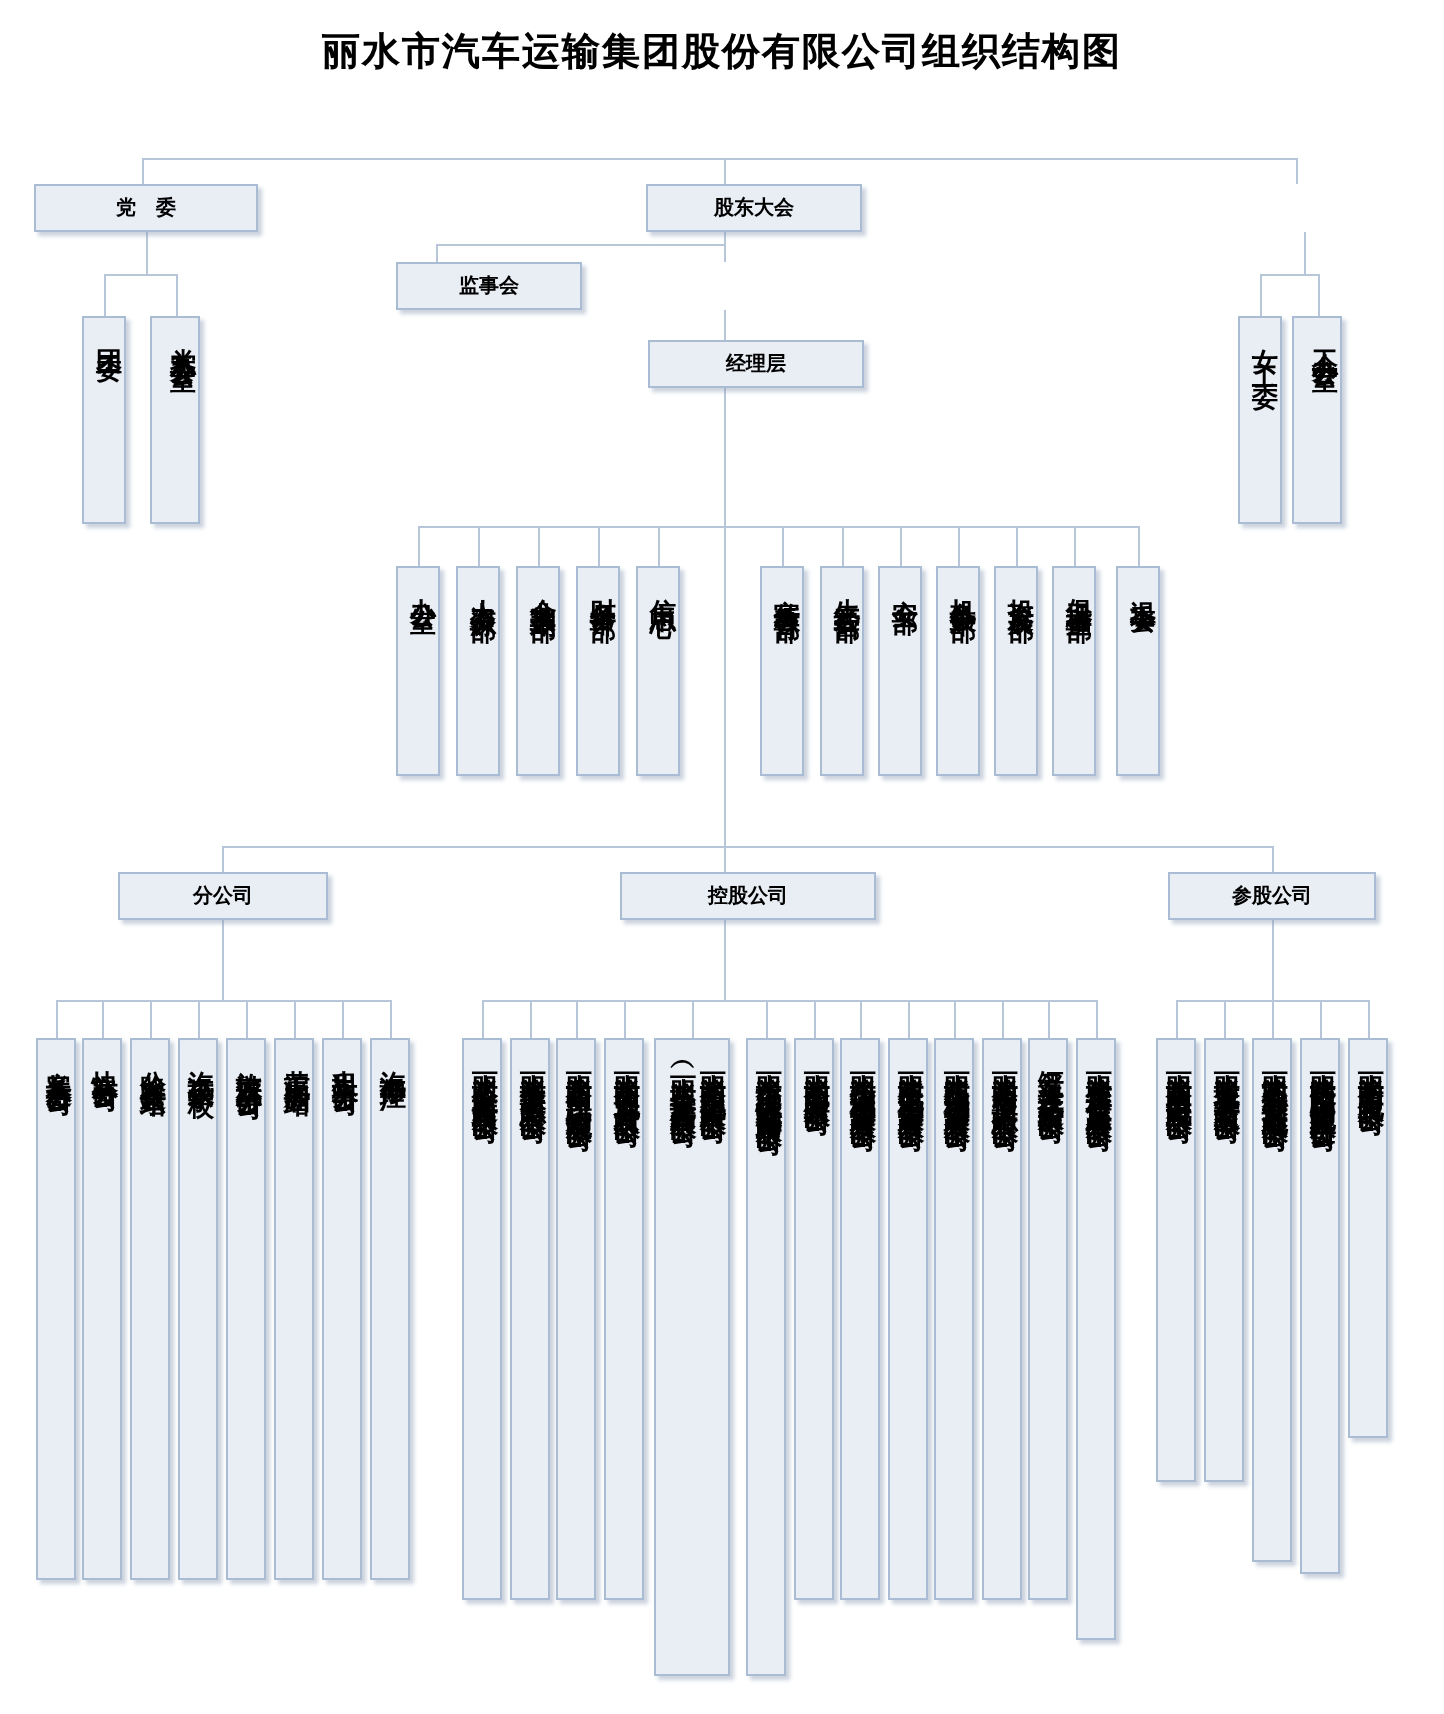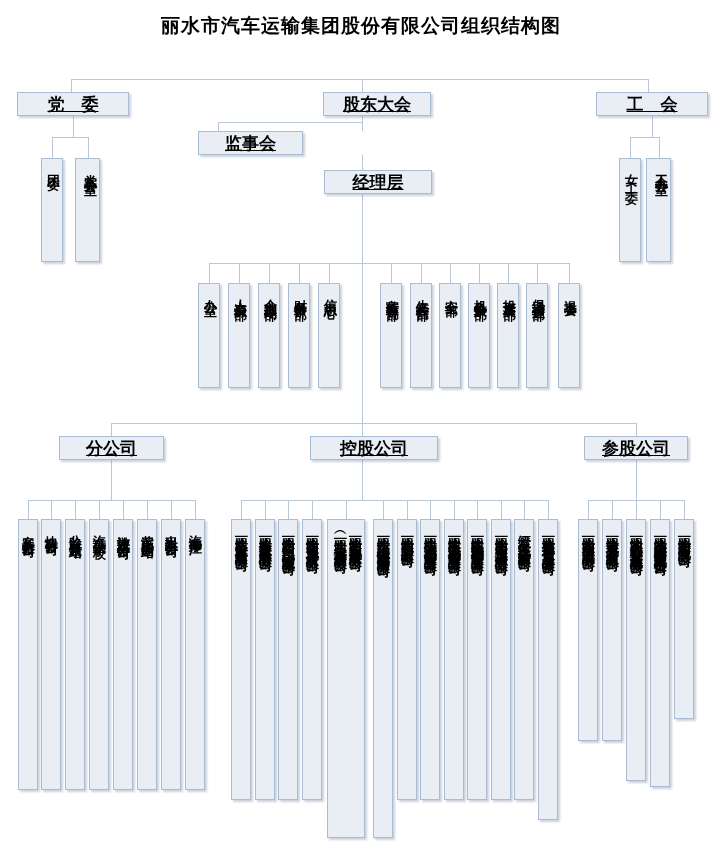--- a/index.html
+++ b/index.html
@@ -2,38 +2,37 @@
 <html><head>
 <meta charset="utf-8">
 <style>
   html,body{margin:0;padding:0;background:#fff;}
   body{width:722px;height:857px;font-family:"DejaVu Sans","Liberation Sans",sans-serif;}
   .canvas{position:relative;width:722px;height:857px;background:#fff;overflow:hidden;}
   .title{position:absolute;top:13px;left:0;width:100%;text-align:center;
          font-size:19px;font-weight:bold;color:#000;letter-spacing:1px;}
   .box{position:absolute;box-sizing:border-box;background:#e9edf4;border:1px solid #a9bcd4;
        box-shadow:2px 2px 2px rgba(140,155,180,.45);color:#000;font-weight:bold;z-index:2;}
-  .h{display:flex;align-items:center;justify-content:center;font-size:17px;white-space:nowrap;text-decoration:underline;}
+  .h{display:flex;align-items:center;justify-content:center;font-size:10px;white-space:nowrap;}
   .v{writing-mode:vertical-rl;font-size:13px;letter-spacing:2px;line-height:1.15;
      padding:5px 2px 0 0;}
   .v .col{display:block;}
   .vl,.hl{position:absolute;background:#b7c6d9;z-index:1;}
   .vl{width:1px;}
   .hl{height:1px;}
 </style>
 </head>
 <body>
 
 <div class="canvas">
   <div class="title">丽水市汽车运输集团股份有限公司组织结构图</div>
 
   <div class="box h" style="left:17px;top:92px;width:112px;height:24px">党　委</div>
   <div class="box h" style="left:323px;top:92px;width:108px;height:24px">股东大会</div>
-  <div class="box h" style="left:596px;top:92px;width:112px;height:24px">工　会</div>
-  <div class="box h" style="left:198px;top:131px;width:105px;height:24px">监事会</div>
+  <div class="box h" style="left:198px;top:131px;width:93px;height:24px">监事会</div>
   <div class="box h" style="left:324px;top:170px;width:108px;height:24px">经理层</div>
 
   <div class="box v" style="left:41px;top:158px;width:22px;height:104px">团委</div>
   <div class="box v" style="left:75px;top:158px;width:25px;height:104px">党委办公室</div>
   <div class="box v" style="left:619px;top:158px;width:22px;height:104px;letter-spacing:8px">女工委</div>
   <div class="box v" style="left:646px;top:158px;width:25px;height:104px">工会办公室</div>
 
   <div class="box v" style="left:198px;top:283px;width:22px;height:105px">办公室</div>
   <div class="box v" style="left:228px;top:283px;width:22px;height:105px">人力资源部</div>
   <div class="box v" style="left:258px;top:283px;width:22px;height:105px">企业策划部</div>

